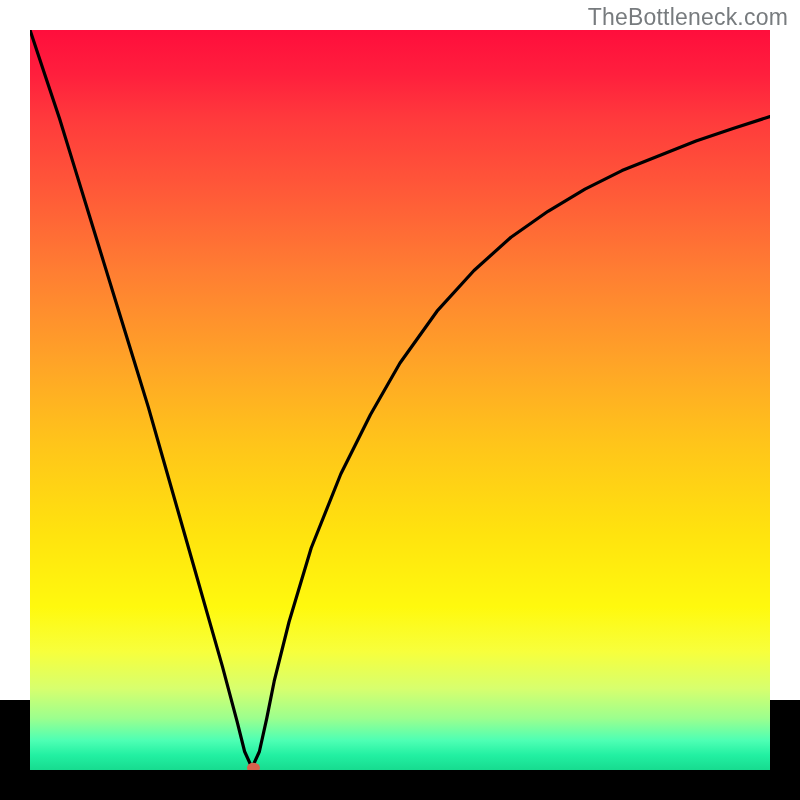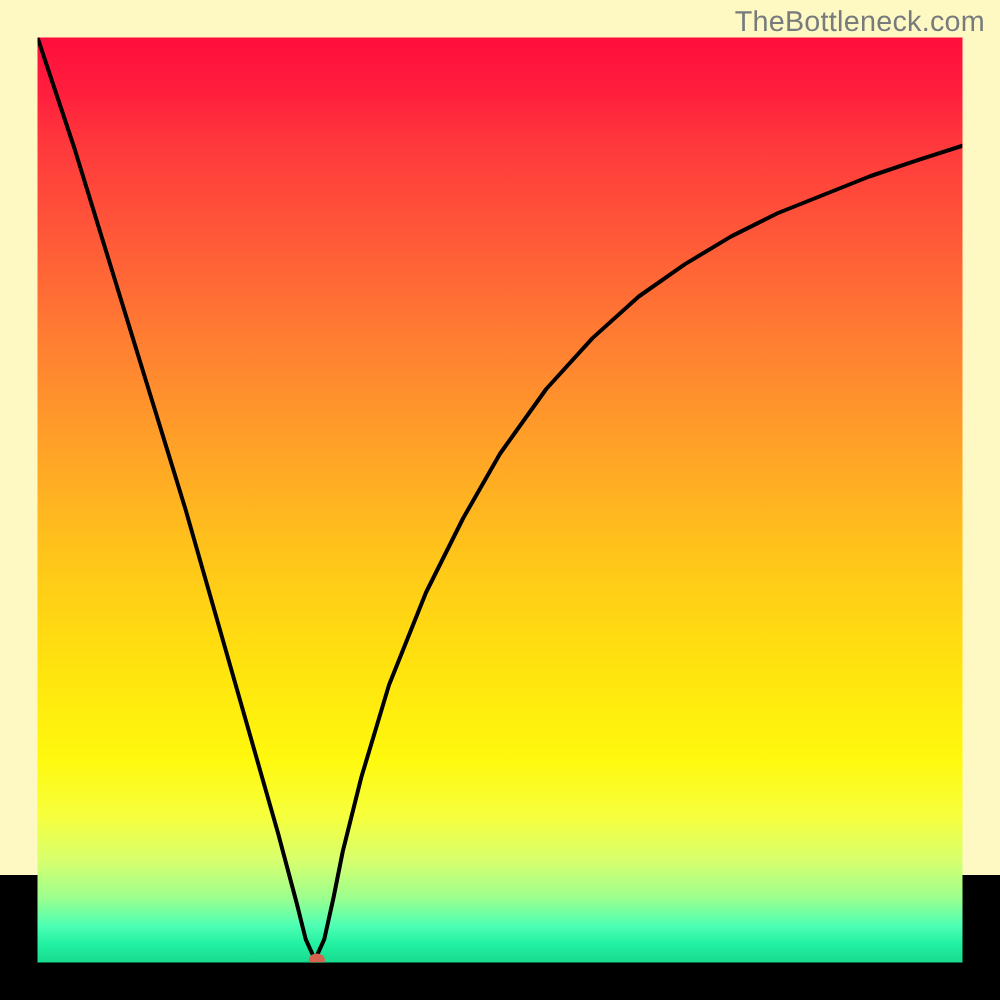--- a/index.html
+++ b/index.html
@@ -10,21 +10,21 @@
     background: #000000;
     overflow: hidden;
     font-family: Arial, Helvetica, sans-serif;
   }
   .frame {
     position: absolute;
     top: 0;
     left: 0;
     width: 800px;
     height: 700px;
-    background: #fef9c3;
+    background: #ffffff;
   }
   .plot-area {
     position: absolute;
     top: 30px;
     left: 30px;
     width: 740px;
     height: 740px;
     overflow: hidden;
     background: linear-gradient(
       to bottom,

